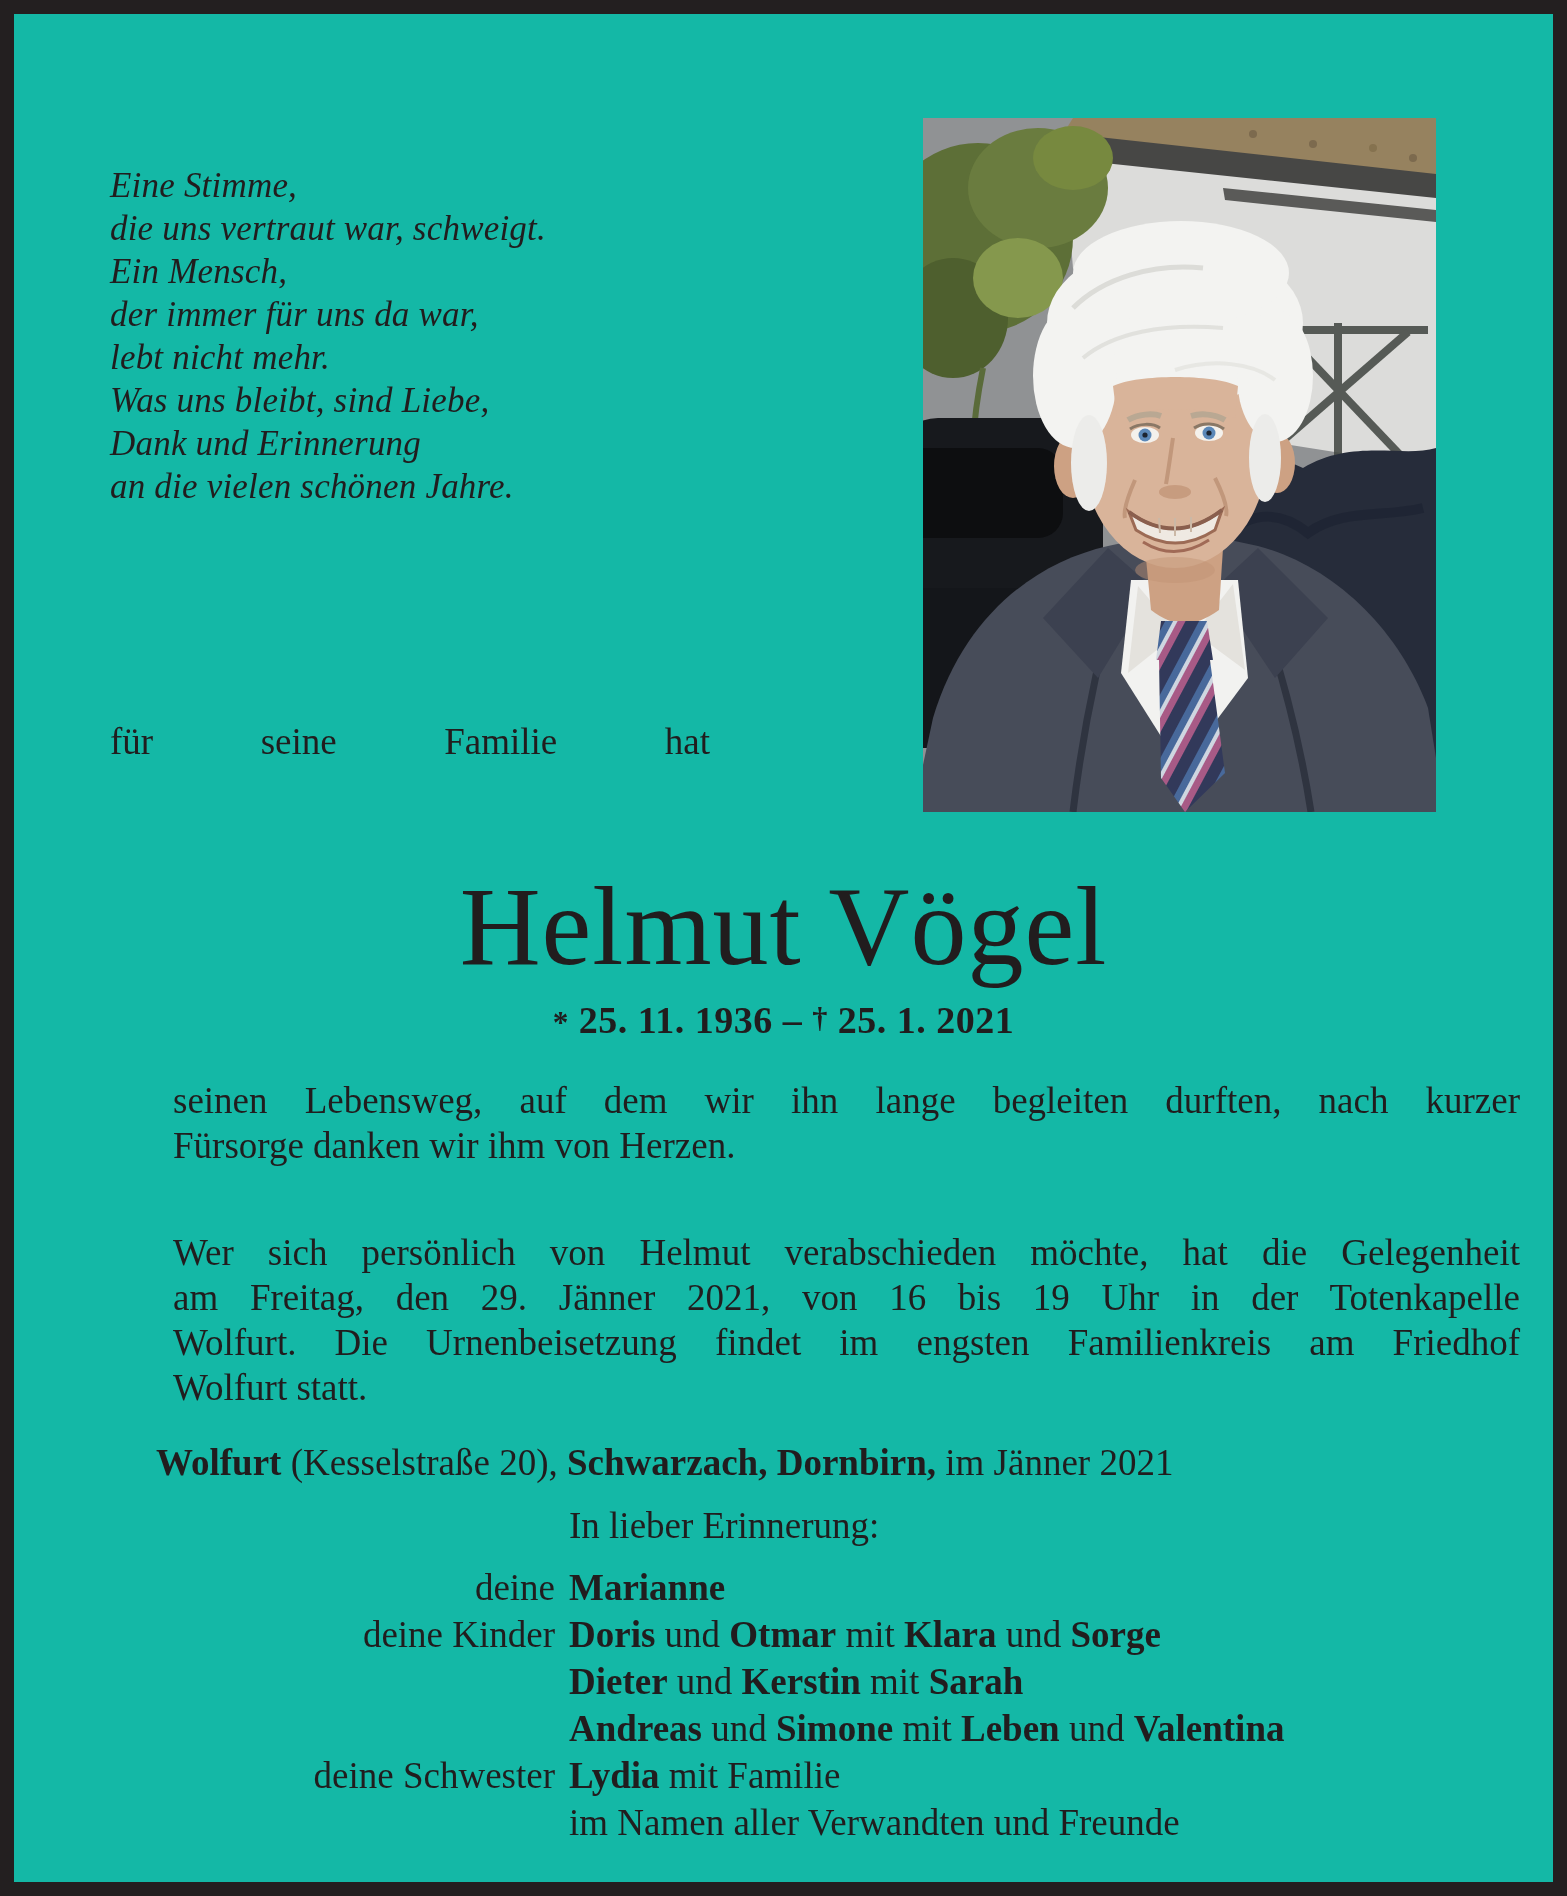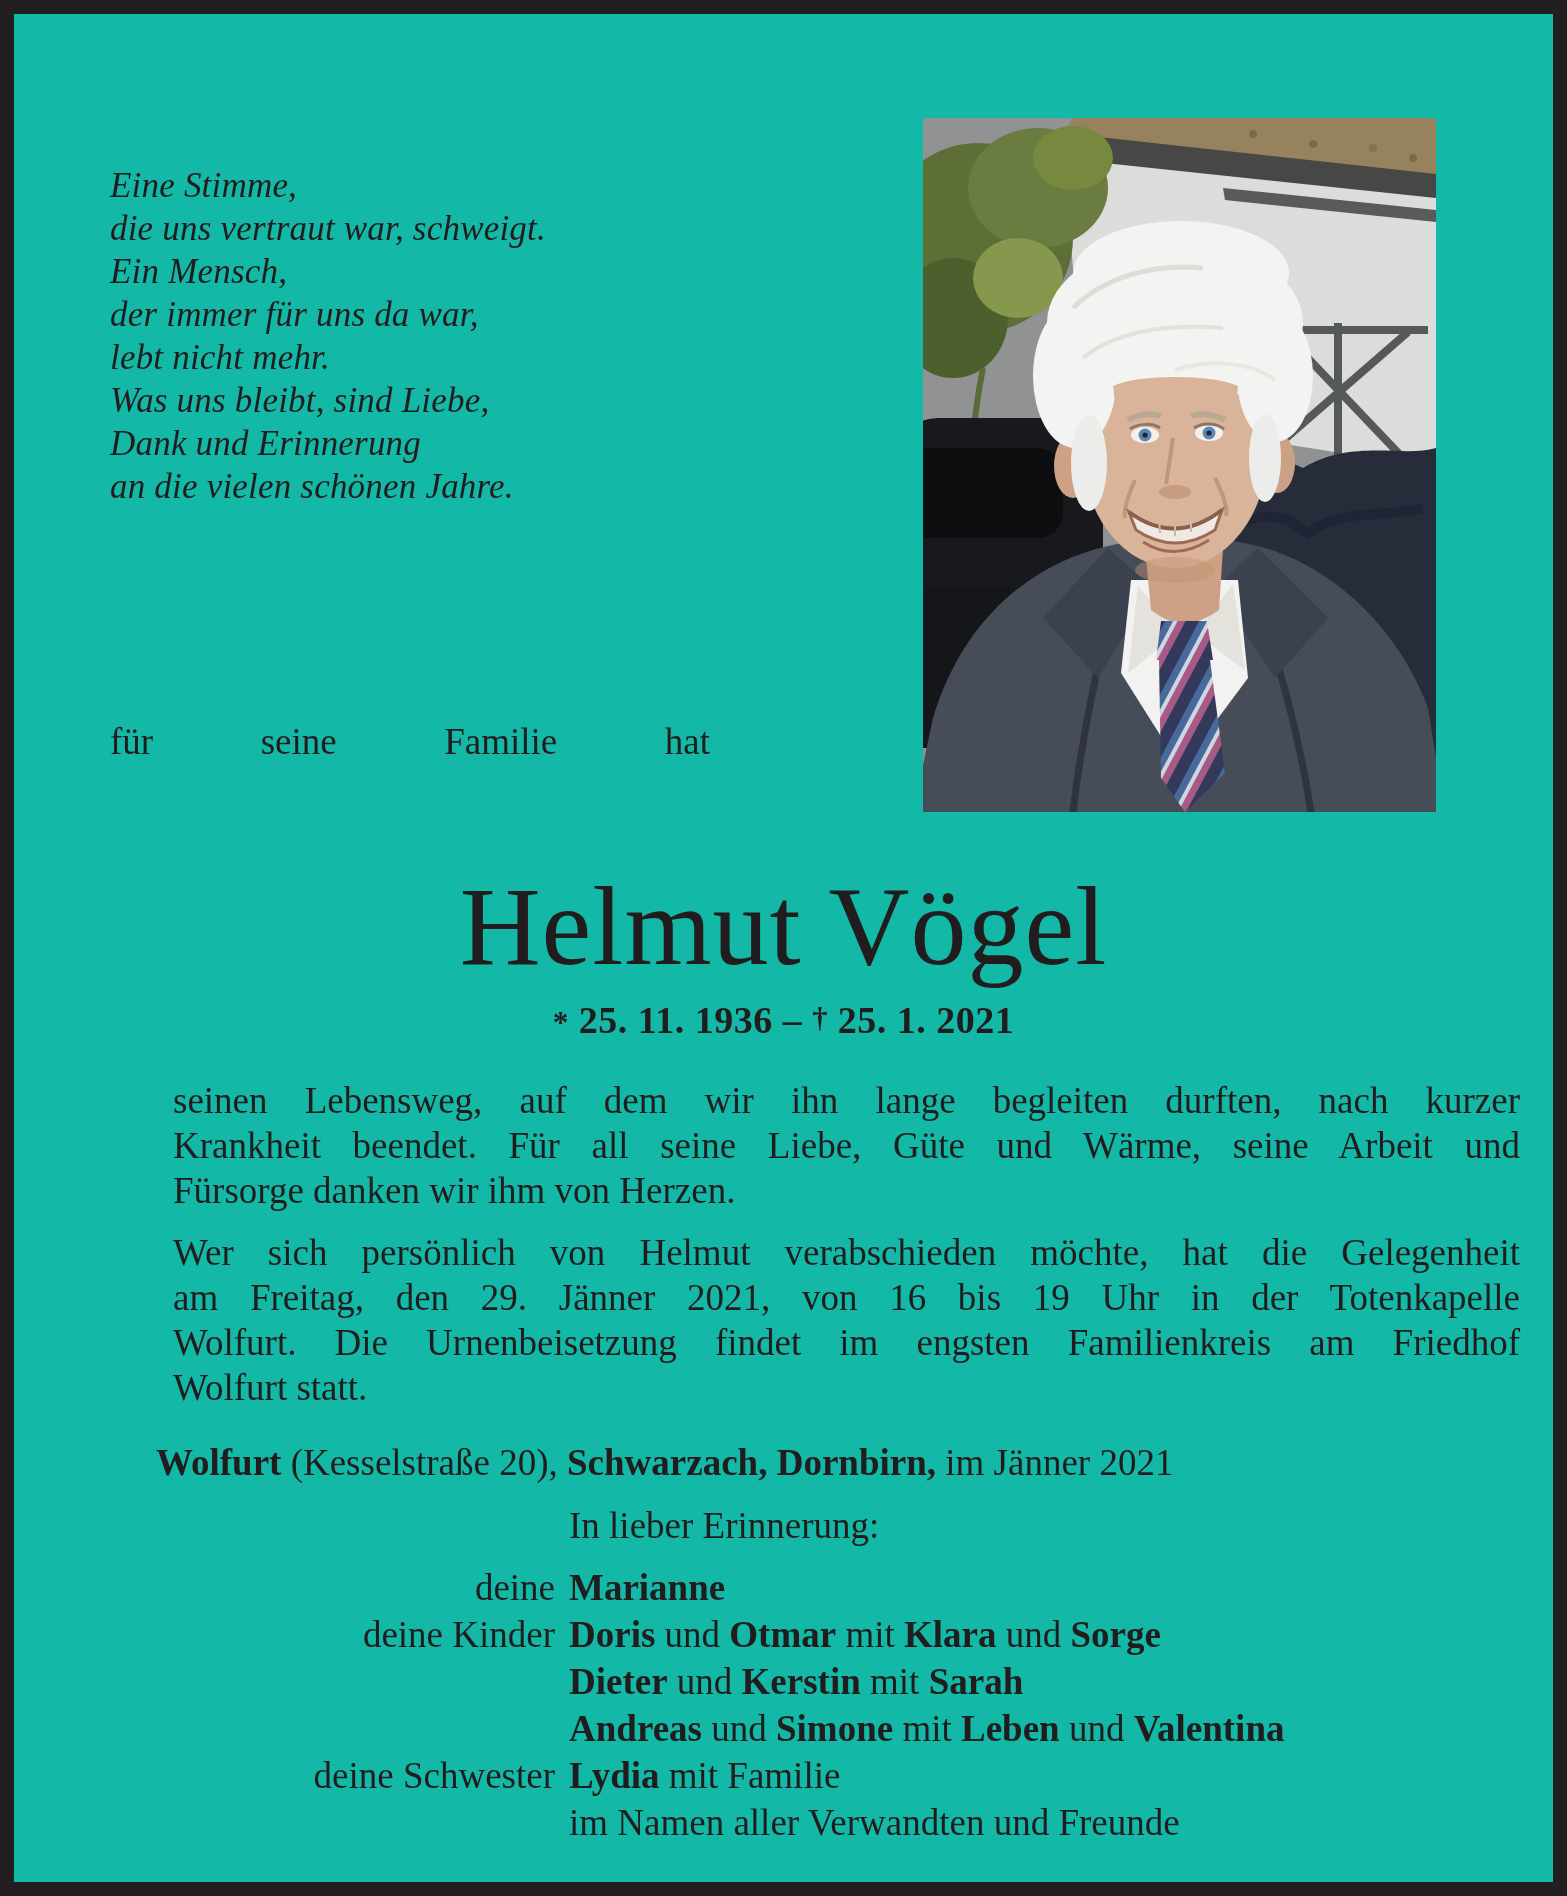--- a/index.html
+++ b/index.html
@@ -189,21 +189,20 @@
   <div class="abs intro">
       <div class="jl last">für seine Familie hat</div>
     </div>
 
   <div class="abs name">Helmut Vögel</div>
 
   <div class="abs dates"><span class="star">*</span><span> 25. 11. 1936 – </span><span class="dagger">†</span><span> 25. 1. 2021</span></div>
 
   <div class="abs para p1">
       <div class="jl">seinen Lebensweg, auf dem wir ihn lange begleiten durften, nach kurzer</div>
-      <div class="jl">Krankheit beendet. Für all seine Liebe, Güte und Wärme, seine Arbeit und</div>
       <div class="jl last">Fürsorge danken wir ihm von Herzen.</div>
     </div>
   <div class="abs para p2">
       <div class="jl">Wer sich persönlich von Helmut verabschieden möchte, hat die Gelegenheit</div>
       <div class="jl">am Freitag, den 29. Jänner 2021, von 16 bis 19 Uhr in der Totenkapelle</div>
       <div class="jl">Wolfurt. Die Urnenbeisetzung findet im engsten Familienkreis am Friedhof</div>
       <div class="jl last">Wolfurt statt.</div>
     </div>
 
   <div class="abs cities"><span class="b">Wolfurt</span><span> (Kesselstraße 20), </span><span class="b">Schwarzach, Dornbirn,</span><span> im Jänner 2021</span></div>

